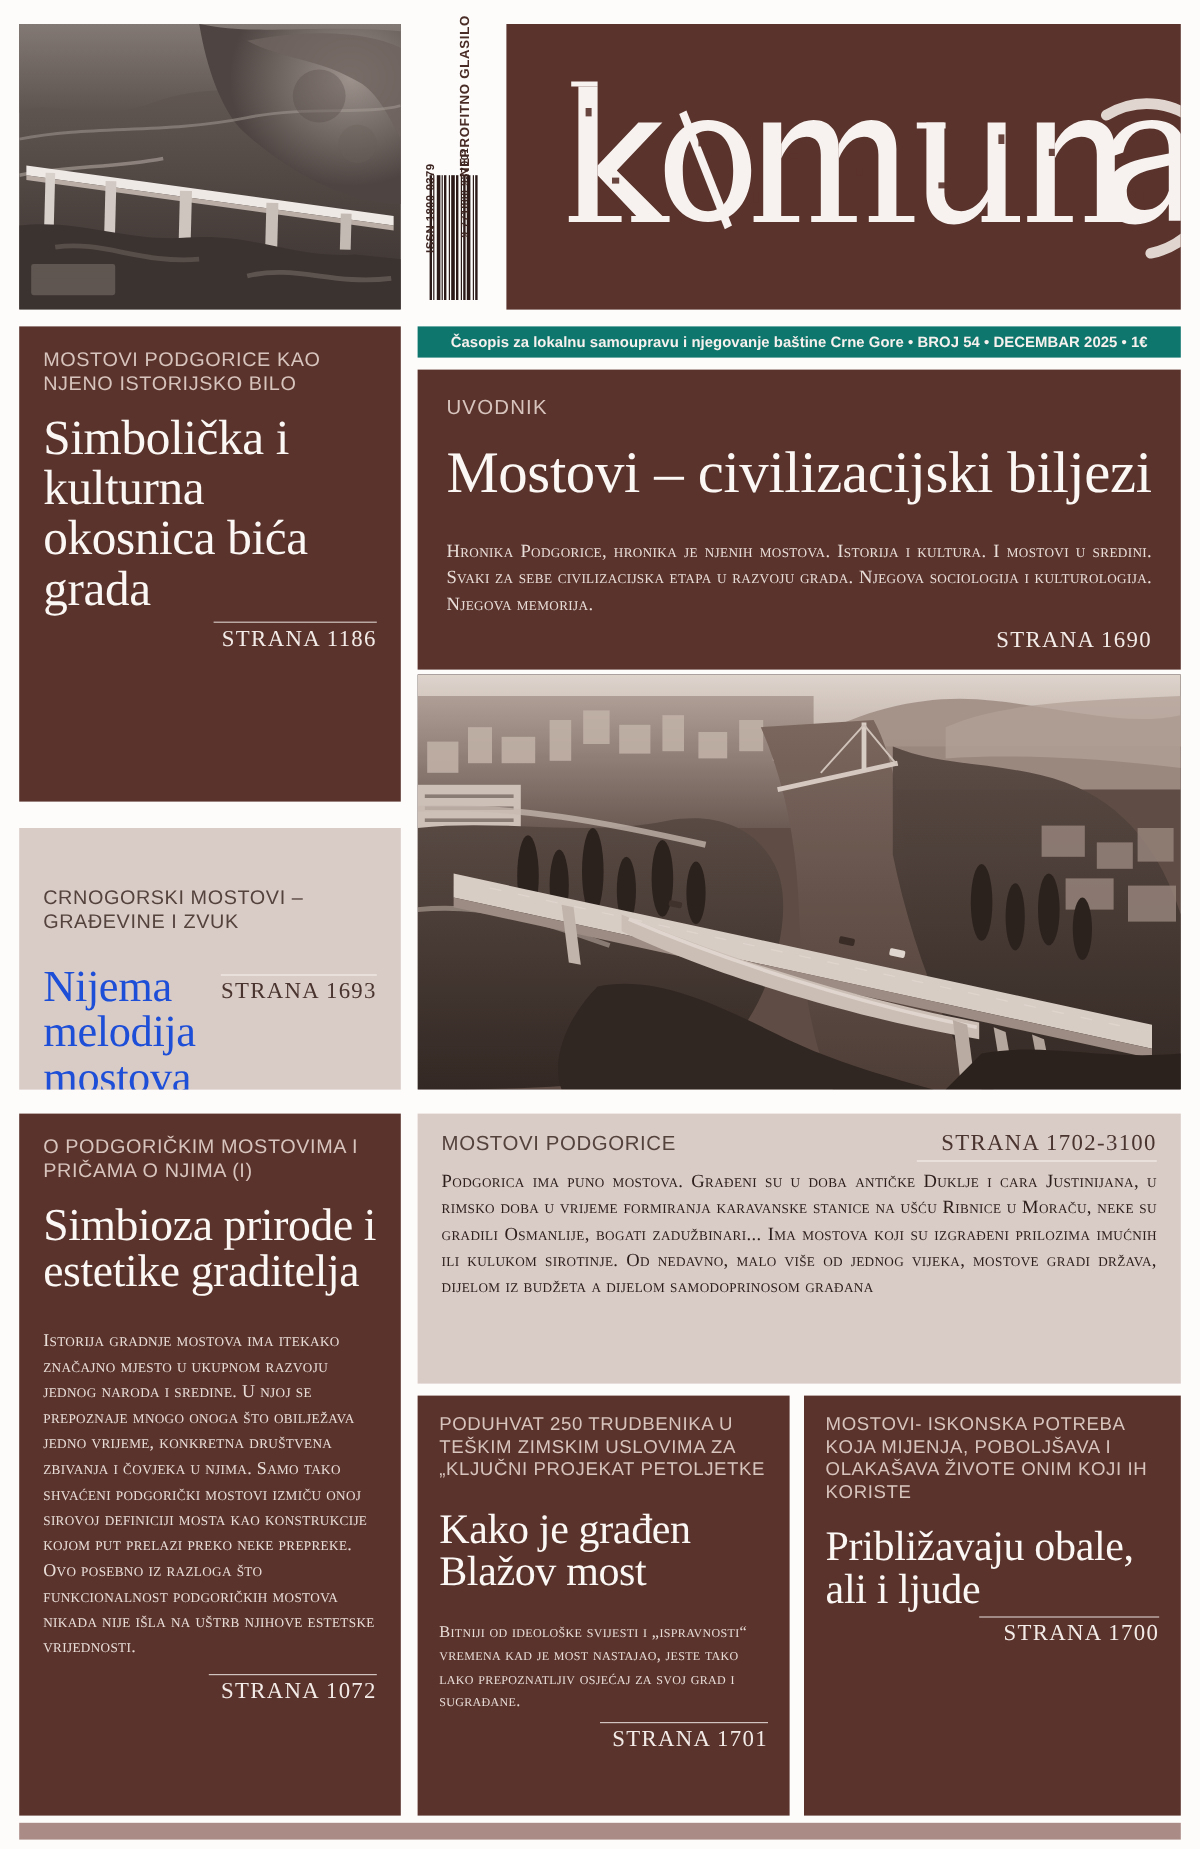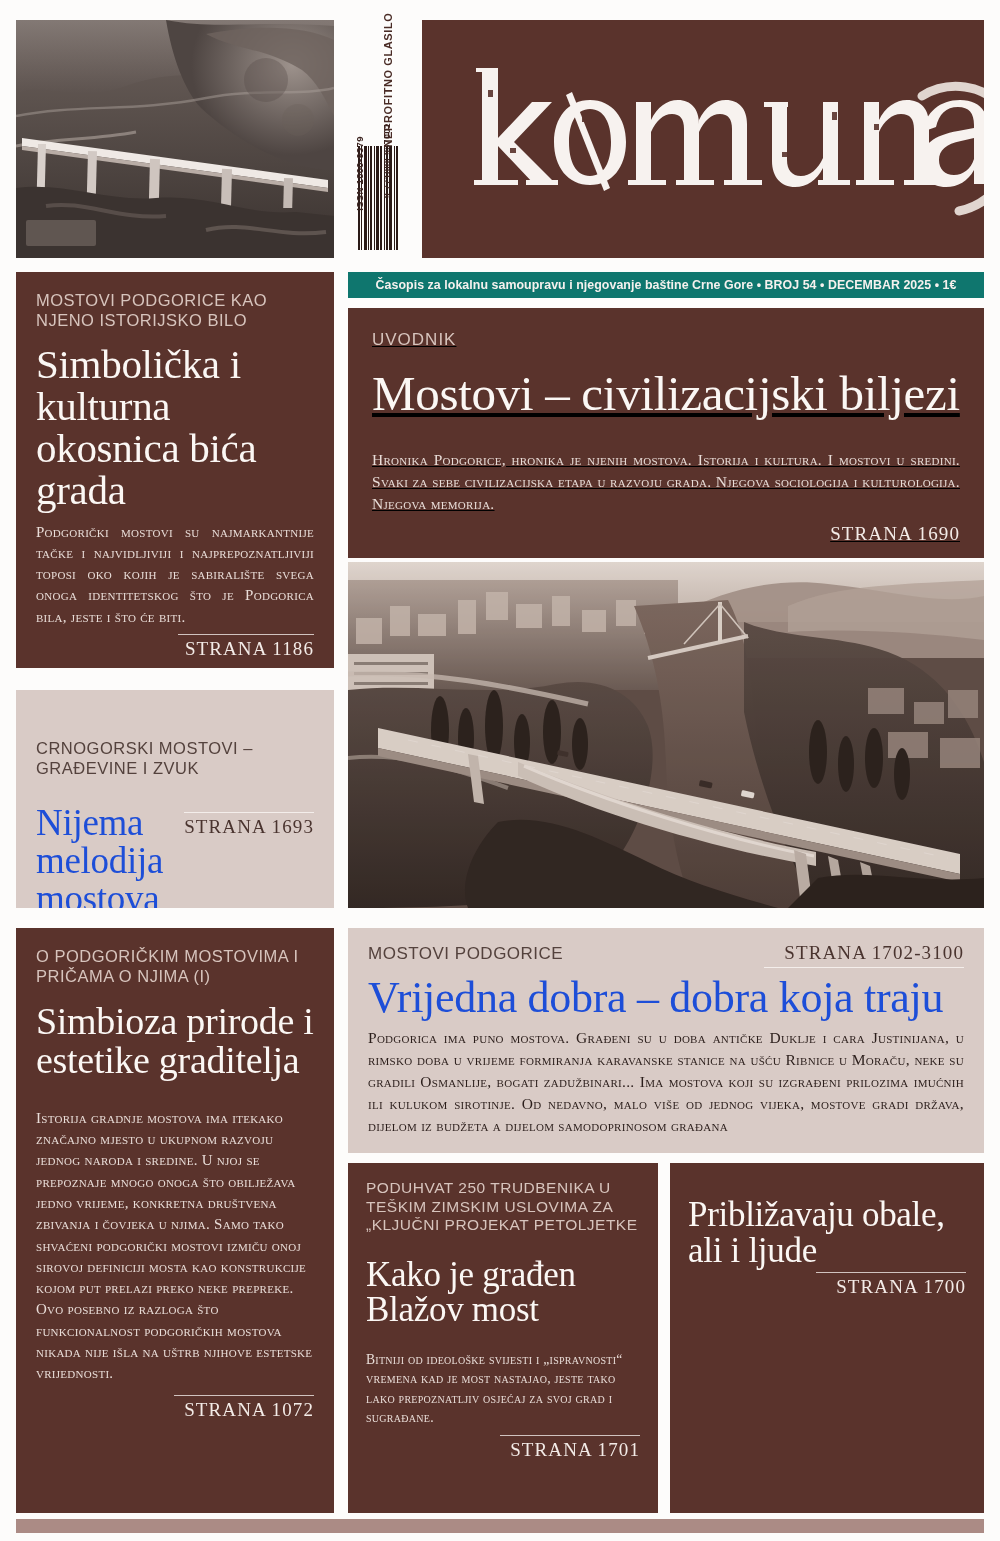--- a/index.html
+++ b/index.html
@@ -224,21 +224,20 @@
   #panel-simbioza .headline { font-size: 38px; margin-top: 16px; }
   #panel-simbioza .lede { font-size: 15px; margin-top: 28px; text-align: left; }
   #panel-simbioza .strana-block { width: 140px; margin-left: auto; margin-top: 10px; }
 
   
   #panel-uvodnik {
     left: 348px; top: 308px;
     width: 636px; height: 250px;
     background: #5a332c;
     padding: 22px 24px 10px 24px;
-    text-decoration: underline;
   }
   #panel-uvodnik .kicker { font-size: 17px; letter-spacing: 1px; }
   #panel-uvodnik .headline { font-size: 49px; margin-top: 18px; }
   #panel-uvodnik .lede { font-size: 15.5px; margin-top: 30px; }
   #panel-uvodnik .strana-block { width: 170px; margin-left: auto; margin-top: 8px; }
 
   
   #main-photo {
     left: 348px; top: 562px;
     width: 636px; height: 346px;
@@ -435,21 +434,20 @@
     </div>
   </div>
 
   <div class="tagline">
     <span>Časopis za lokalnu samoupravu i njegovanje baštine Crne Gore • BROJ 54 • DECEMBAR 2025 • 1€</span>
   </div>
 
   <div class="panel brown" id="panel-simbolicka">
     <div class="kicker on-brown">MOSTOVI PODGORICE KAO NJENO ISTORIJSKO BILO</div>
     <div class="headline on-brown">Simbolička i kulturna okosnica bića grada</div>
-    <div class="lede on-brown">Podgorički mostovi su najmarkantnije tačke i najvidljiviji i najprepoznatljiviji toposi oko kojih je sabiralište svega onoga identitetskog što je Podgorica bila, jeste i što će biti.</div>
     <div class="strana-block">
       <div class="rule"></div>
       <div class="strana on-brown">STRANA 1186</div>
     </div>
   </div>
 
   <div class="panel beige" id="panel-nijema">
     <div class="kicker on-beige">CRNOGORSKI MOSTOVI – GRAĐEVINE I ZVUK</div>
     <div class="row">
       <div class="headline on-beige">Nijema melodija mostova</div>
@@ -593,35 +591,35 @@
   </div>
 
   <div class="panel beige" id="panel-vrijedna">
     <div class="head-row">
       <div class="kicker on-beige">MOSTOVI PODGORICE</div>
       <div class="strana-block">
         <div class="strana on-beige">STRANA 1702-3100</div>
         <div class="rule"></div>
       </div>
     </div>
-    <div class="headline on-beige">Vrijedna dobra – dobra koja traju</div>
     <div class="lede on-beige">Podgorica ima puno mostova. Građeni su u doba antičke Duklje i cara Justinijana, u rimsko doba u vrijeme formiranja karavanske stanice na ušću Ribnice u Moraču, neke su gradili Osmanlije, bogati zadužbinari... Ima mostova koji su izgrađeni prilozima imućnih ili kulukom sirotinje. Od nedavno, malo više od jednog vijeka, mostove gradi država, dijelom iz budžeta a dijelom samodoprinosom građana</div>
   </div>
 
   <div class="panel brown" id="panel-blazov">
     <div class="kicker on-brown">PODUHVAT 250 TRUDBENIKA U TEŠKIM ZIMSKIM USLOVIMA ZA „KLJUČNI PROJEKAT PETOLJETKE</div>
     <div class="headline on-brown">Kako je građen Blažov most</div>
     <div class="lede on-brown">Bitniji od ideološke svijesti i „ispravnosti“ vremena kad je most nastajao, jeste tako lako prepoznatljiv osjećaj za svoj grad i sugrađane.</div>
     <div class="strana-block">
       <div class="rule"></div>
       <div class="strana on-brown">STRANA 1701</div>
     </div>
   </div>
 
   <div class="panel brown" id="panel-priblizavaju">
+    <div class="kicker on-brown">MOSTOVI- ISKONSKA POTREBA KOJA MIJENJA, POBOLJŠAVA I OLAKAŠAVA ŽIVOTE ONIM KOJI IH KORISTE</div>
     <div class="headline on-brown">Približavaju obale, ali i ljude</div>
     <div class="strana-block">
       <div class="rule"></div>
       <div class="strana on-brown">STRANA 1700</div>
     </div>
   </div>
 
   <div id="bottom-bar"></div>
 
 </div>

